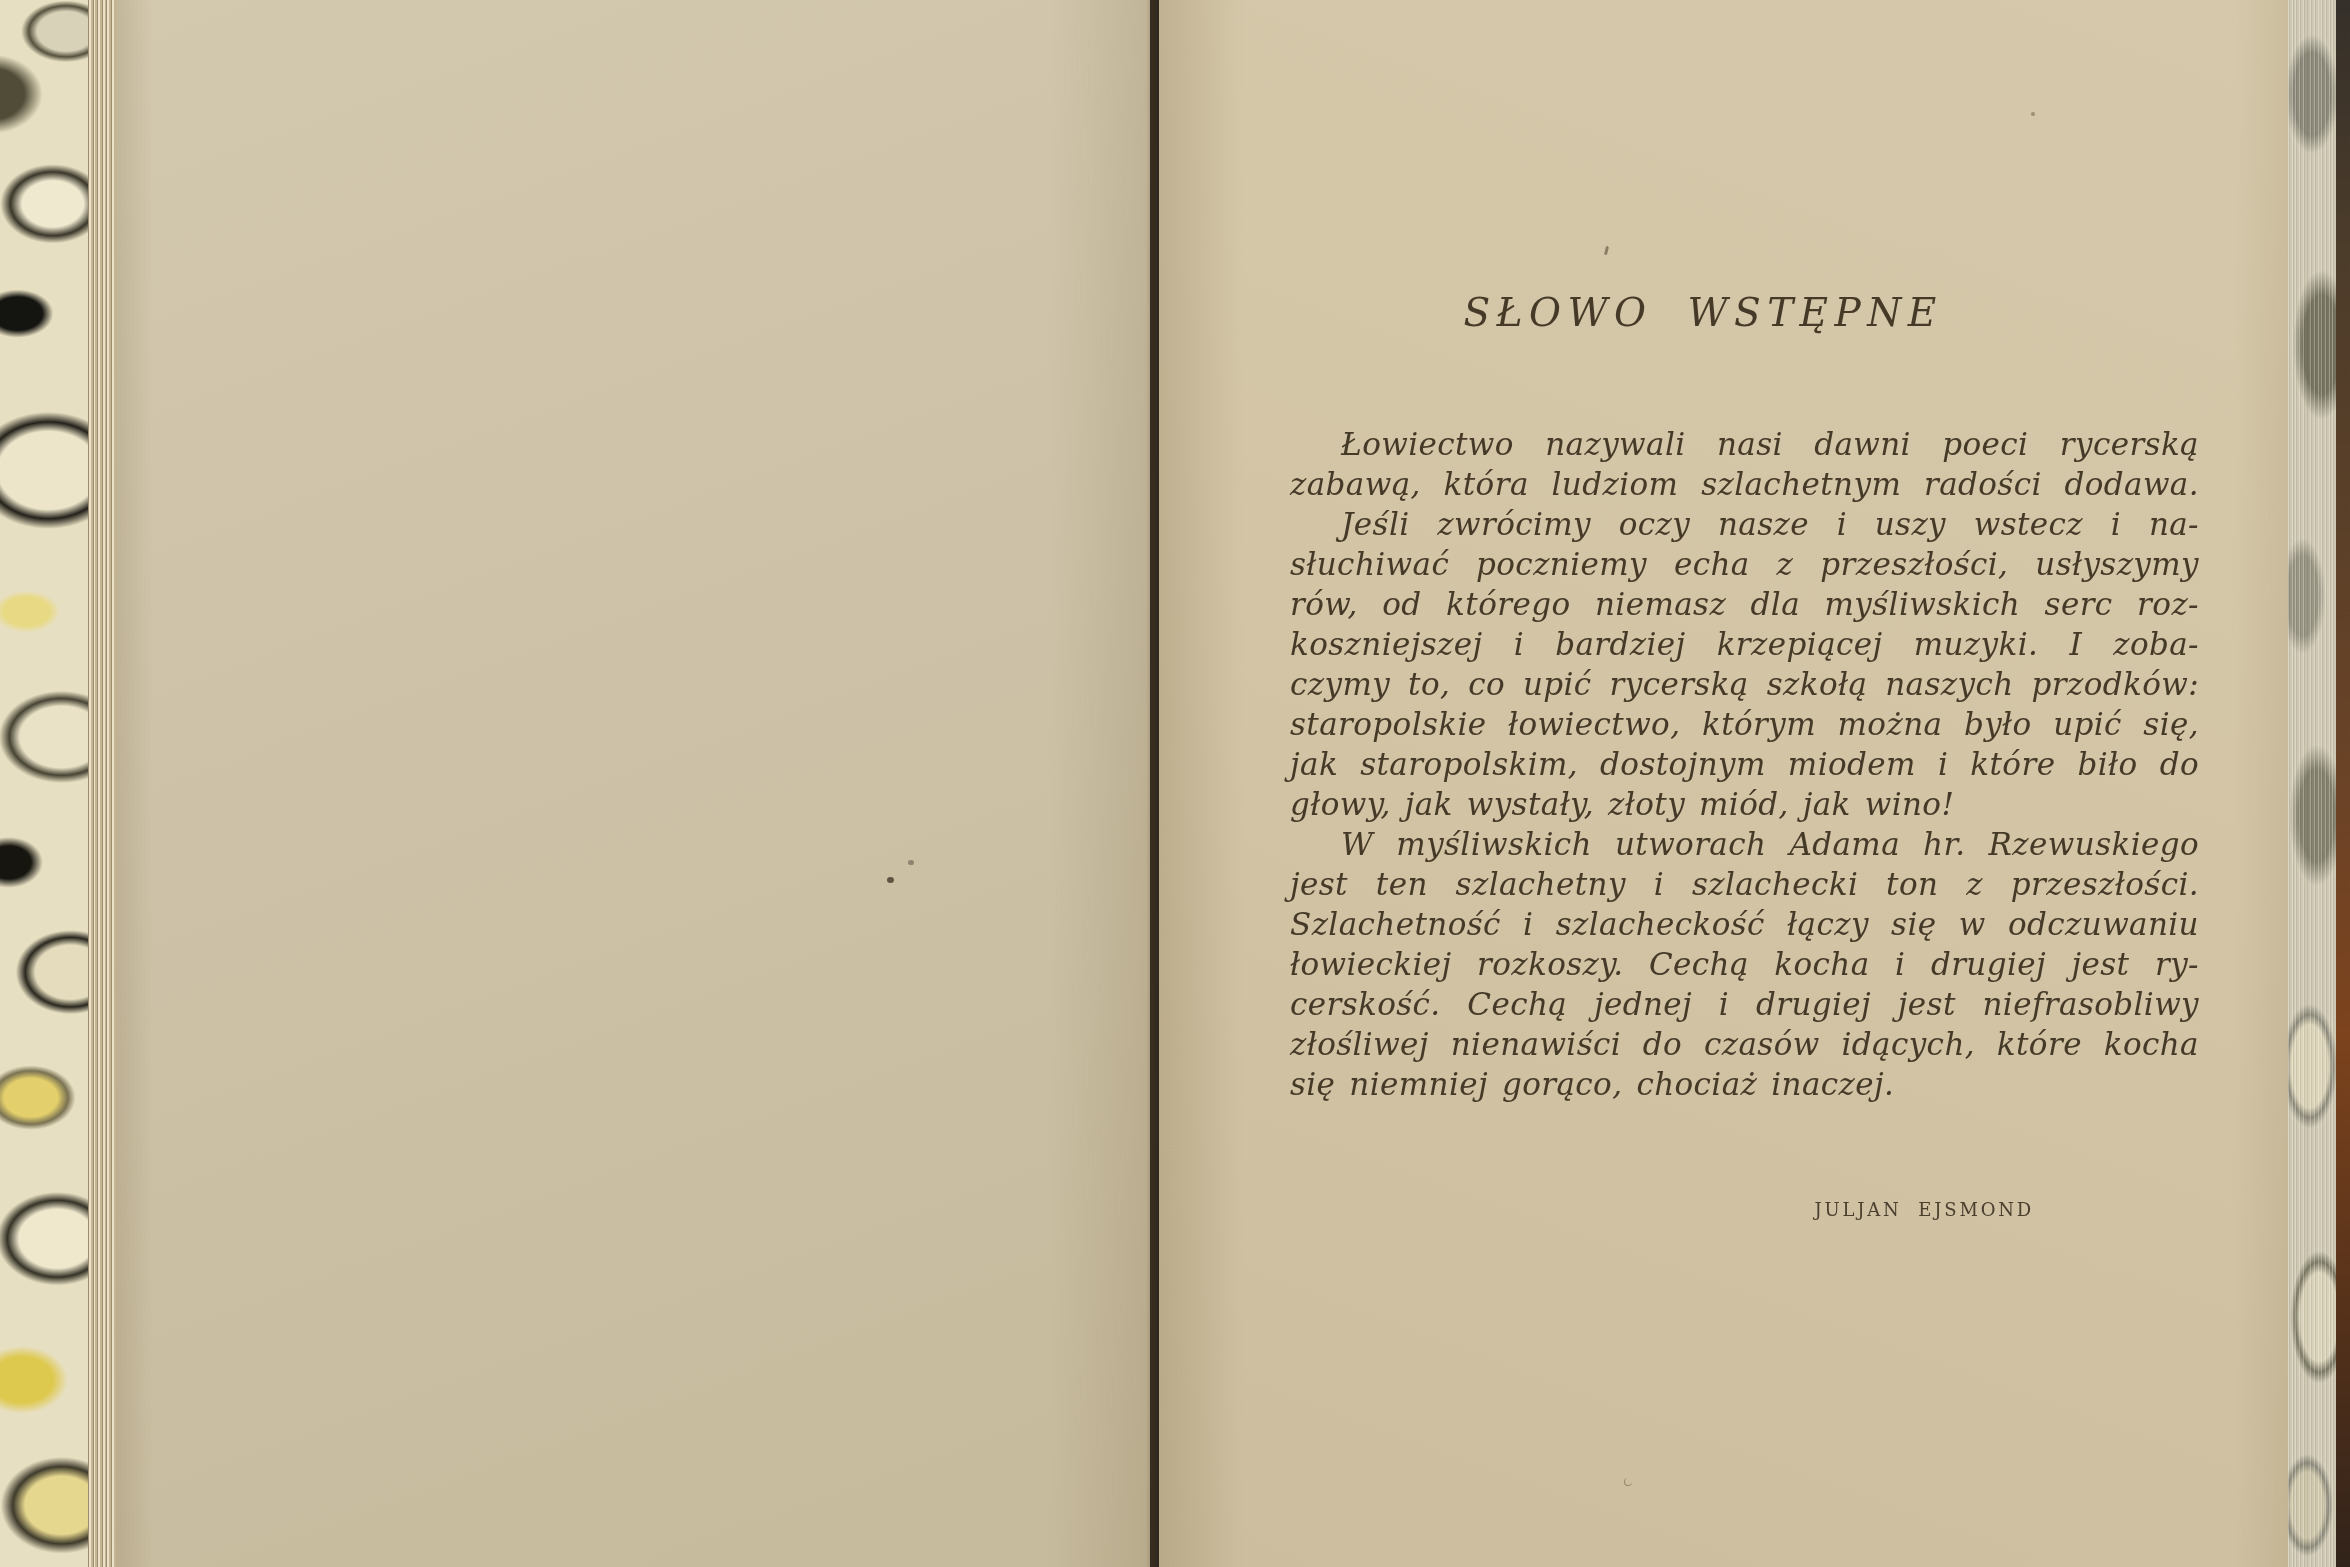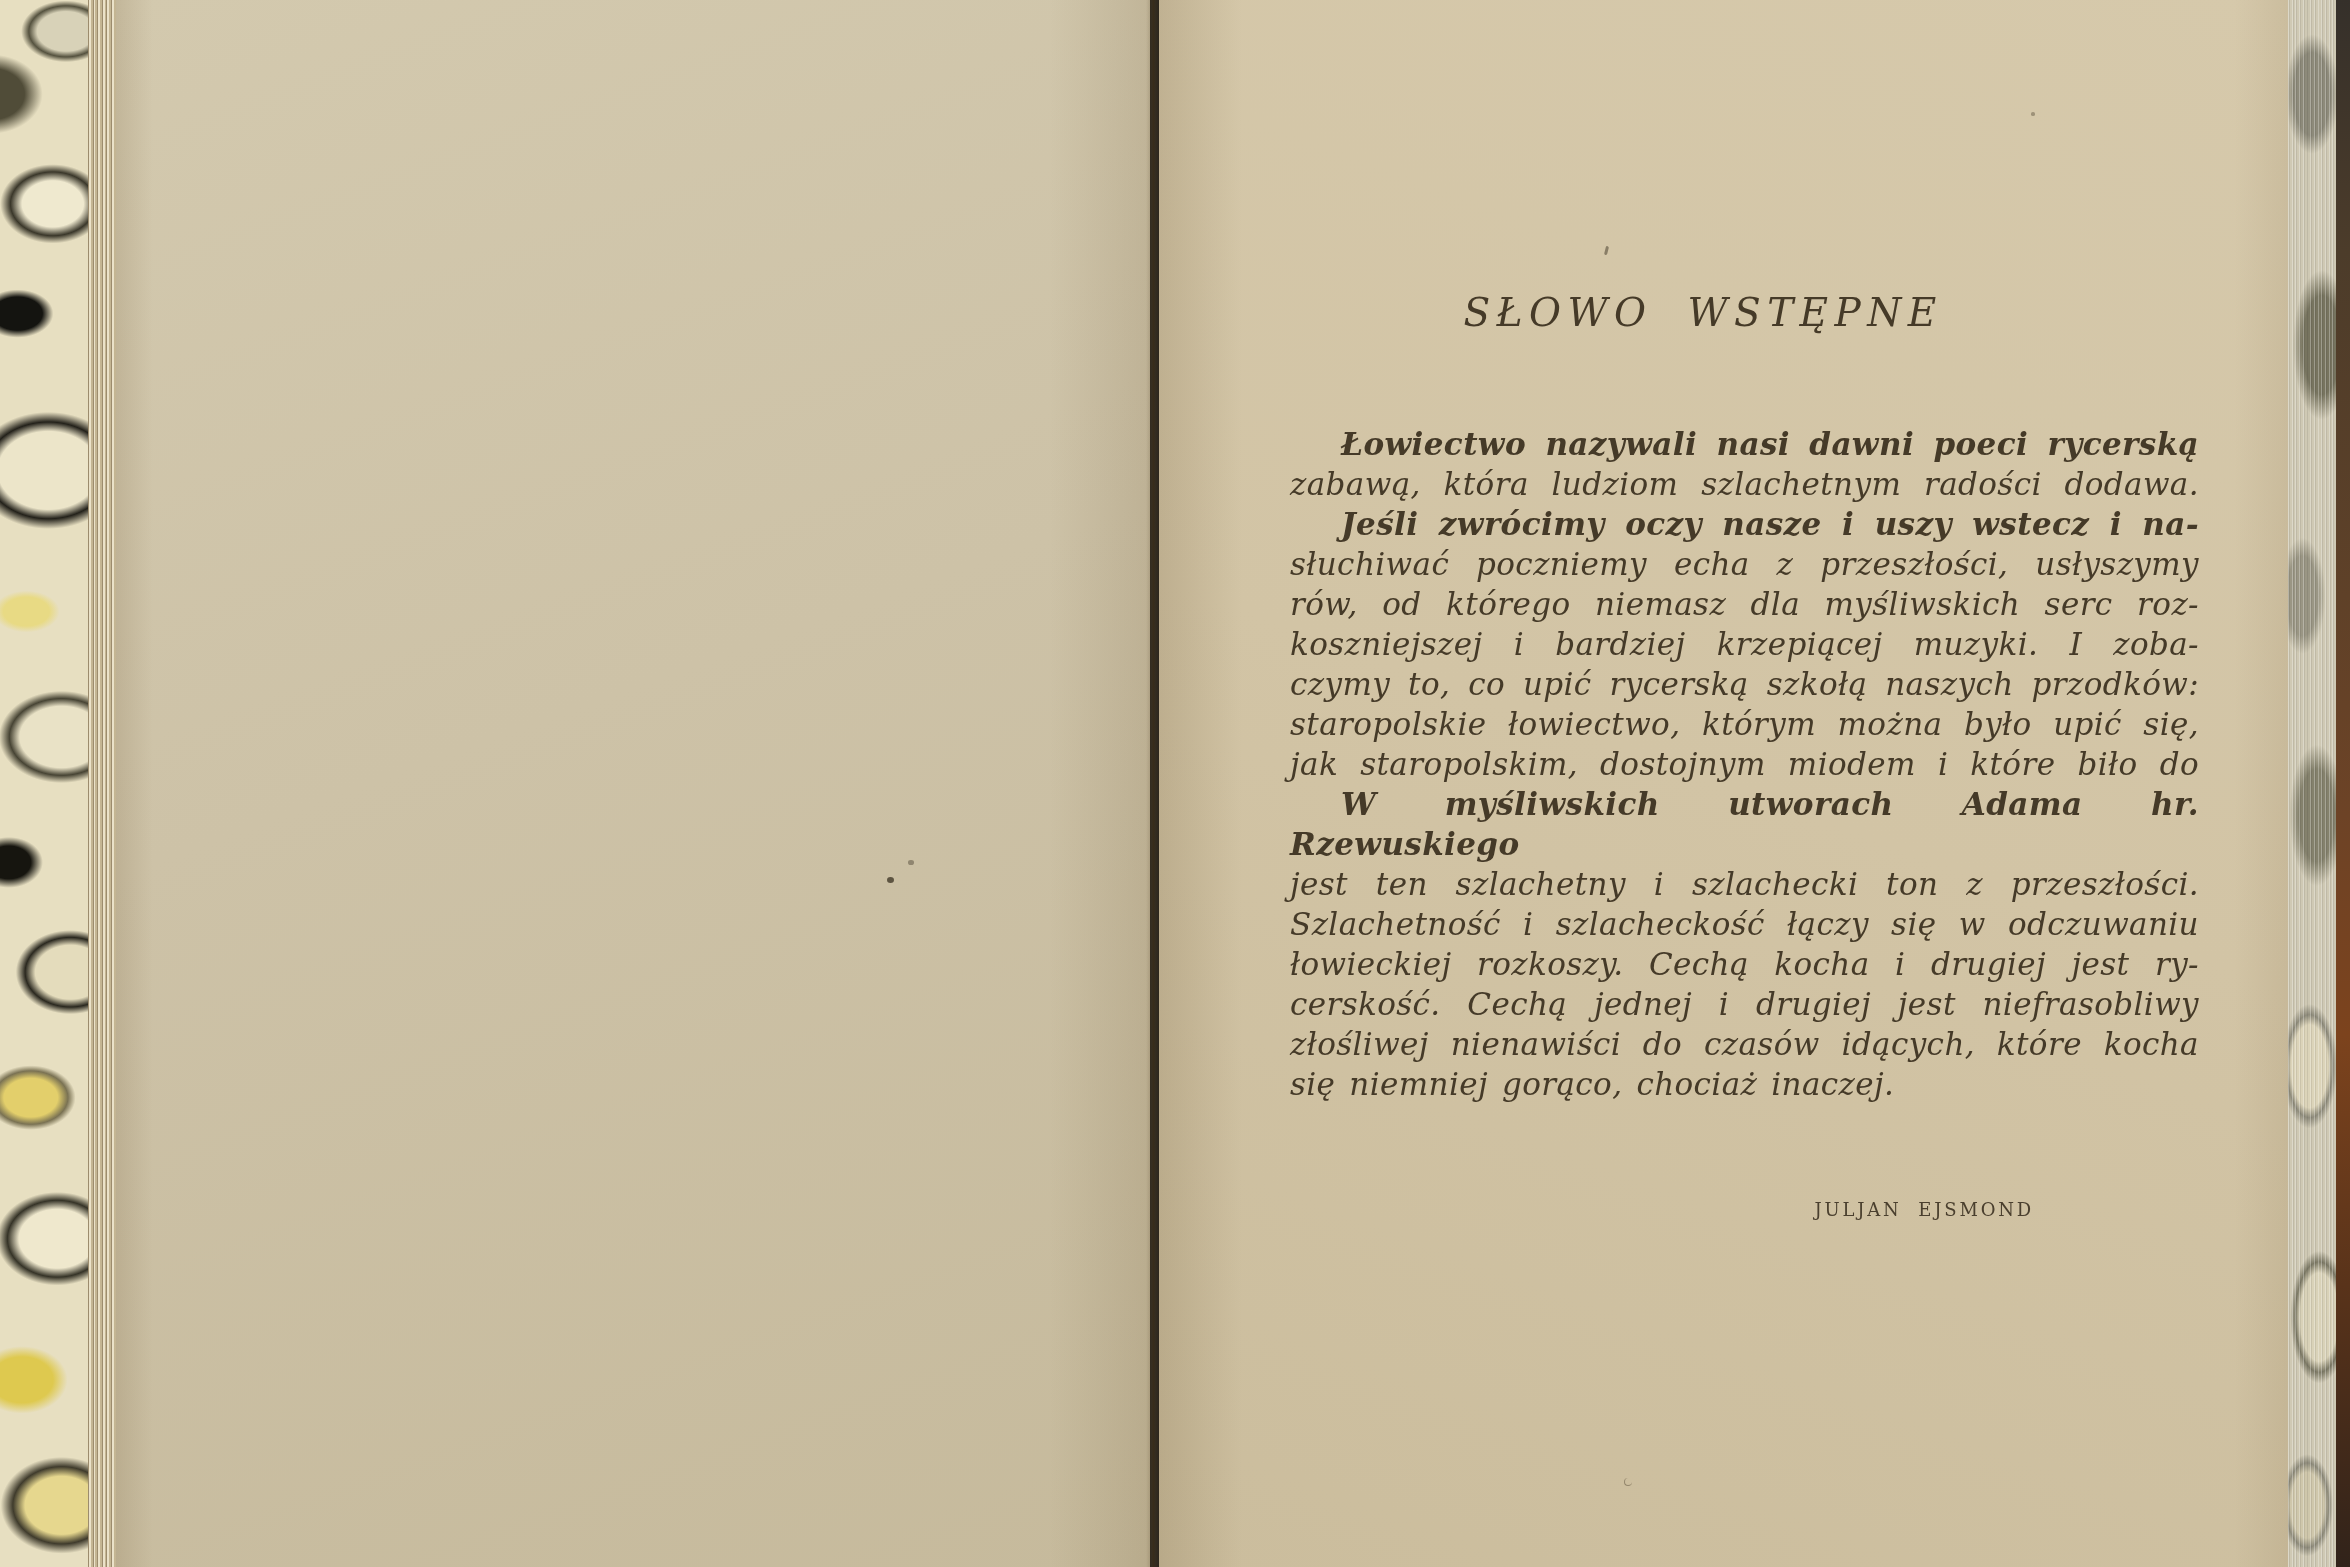--- a/index.html
+++ b/index.html
@@ -111,21 +111,21 @@
     color:var(--ink);font-style:italic;font-size:39px;
     letter-spacing:6.4px;word-spacing:16.5px;white-space:nowrap;
   }
   .foreword-text{
     position:absolute;left:131px;top:424px;width:909px;
     color:var(--ink);font-style:italic;font-size:31px;line-height:40px;
     letter-spacing:0.4px;word-spacing:3.7px;
   }
   .line{text-align:justify;text-align-last:justify;white-space:normal;}
   .line.short{text-align:left;text-align-last:left;}
-  .line.indent{text-indent:51px;font-weight:bold;}
+  .line.indent{text-indent:51px;}
   .signature{
     position:absolute;left:131px;top:1199px;width:909px;box-sizing:border-box;
     padding-right:165px;text-align:right;
     color:#4a3f2e;font-style:normal;font-size:18px;
     letter-spacing:2.8px;word-spacing:8.3px;
   }
 </style>
 </head>
 <body>
 
@@ -148,20 +148,21 @@
       <div class="line indent">Łowiectwo nazywali nasi dawni poeci rycerską</div>
       <div class="line">zabawą, która ludziom szlachetnym radości dodawa.</div>
 
       <div class="line indent">Jeśli zwrócimy oczy nasze i uszy wstecz i na-</div>
       <div class="line">słuchiwać poczniemy echa z przeszłości, usłyszymy</div>
       <div class="line">rów, od którego niemasz dla myśliwskich serc roz-</div>
       <div class="line">koszniejszej i bardziej krzepiącej muzyki. I zoba-</div>
       <div class="line">czymy to, co upić rycerską szkołą naszych przodków:</div>
       <div class="line">staropolskie łowiectwo, którym można było upić się,</div>
       <div class="line">jak staropolskim, dostojnym miodem i które biło do</div>
+      <div class="line short">głowy, jak wystały, złoty miód, jak wino!</div>
 
       <div class="line indent">W myśliwskich utworach Adama hr. Rzewuskiego</div>
       <div class="line">jest ten szlachetny i szlachecki ton z przeszłości.</div>
       <div class="line">Szlachetność i szlacheckość łączy się w odczuwaniu</div>
       <div class="line">łowieckiej rozkoszy. Cechą kocha i drugiej jest ry-</div>
       <div class="line">cerskość. Cechą jednej i drugiej jest niefrasobliwy</div>
       <div class="line">złośliwej nienawiści do czasów idących, które kocha</div>
       <div class="line short">się niemniej gorąco, chociaż inaczej.</div>
     </div>
 

